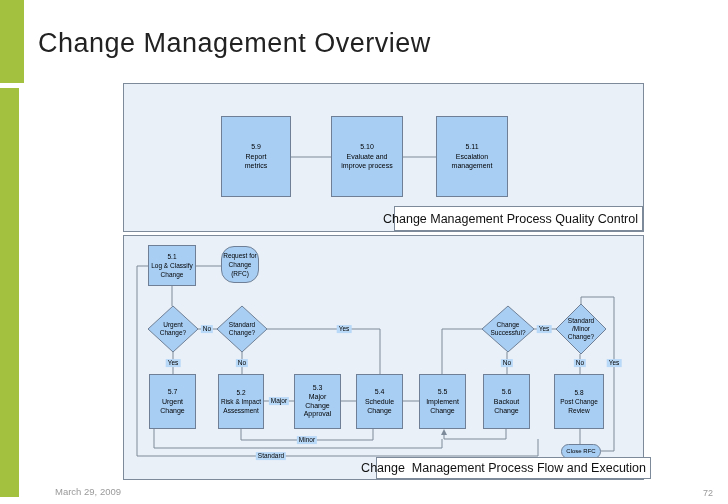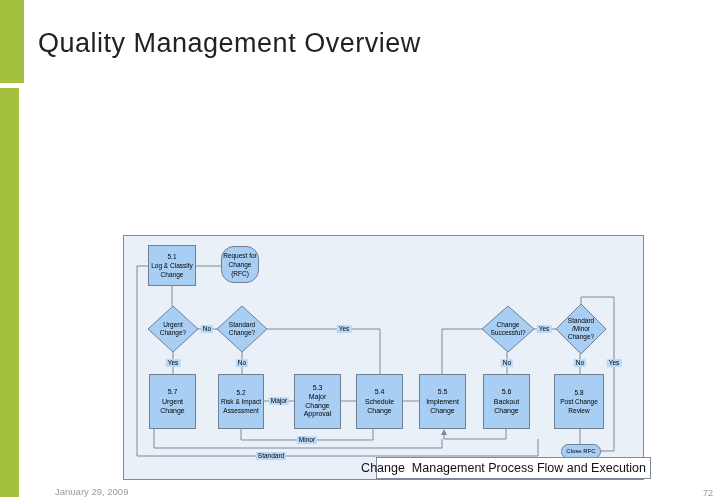--- a/index.html
+++ b/index.html
@@ -28,22 +28,38 @@
   line,path,polyline{stroke:#7d8a99;stroke-width:1;fill:none;}
   polygon.diamond{fill:#a8cef4;stroke:#6f8096;stroke-width:1;}
   polygon.arrow{fill:#7d8a99;stroke:none;}
 </style>
 </head>
 <body>
 
 <div class="slide">
   <div class="green-top"></div>
   <div class="green-bar"></div>
-  <div class="title">Quality Management Overview</div>
+  <div class="title">Change Management Overview</div>
 
+  <div class="panel" style="left:123px;top:83px;width:519px;height:147px;">
+    <svg width="519" height="147" viewBox="0 0 519 147">
+      <path d="M167 73 H207"></path>
+      <path d="M279 73 H312"></path>
+    </svg>
+    <div class="shape" style="left:97px;top:32px;width:70px;height:81px;">5.9
+Report
+metrics</div>
+    <div class="shape" style="left:207px;top:32px;width:72px;height:81px;">5.10
+Evaluate and
+improve process</div>
+    <div class="shape" style="left:312px;top:32px;width:72px;height:81px;">5.11
+Escalation
+management</div>
+    <div class="caption" style="left:270px;top:122px;width:249px;height:25px;">Change Management Process Quality Control</div>
+  </div>
 
   <div class="panel" style="left:123px;top:235px;width:519px;height:243px;">
     <svg width="519" height="243" viewBox="0 0 519 243">
       <path d="M72 30 H97"></path>
       <path d="M48 50 V70"></path>
       <path d="M74 93 H93"></path>
       <path d="M49 116 V138"></path>
       <path d="M118 116 V138"></path>
       <path d="M143 93 H256 V138"></path>
       <path d="M140 165 H170"></path>
@@ -115,15 +131,15 @@
     <div class="elabel" style="left:183px;top:204px;">Minor</div>
     <div class="elabel" style="left:147px;top:220px;">Standard</div>
     <div class="elabel" style="left:420px;top:93px;">Yes</div>
     <div class="elabel" style="left:383px;top:127px;">No</div>
     <div class="elabel" style="left:456px;top:127px;">No</div>
     <div class="elabel" style="left:490px;top:127px;">Yes</div>
 
     <div class="caption" style="left:252px;top:221px;width:275px;height:22px;">Change  Management Process Flow and Execution</div>
   </div>
 
-  <div class="footer-date">January 29, 2009</div>
+  <div class="footer-date">March 29, 2009</div>
   <div class="page-num">72</div>
 </div>
 
 </body></html>

